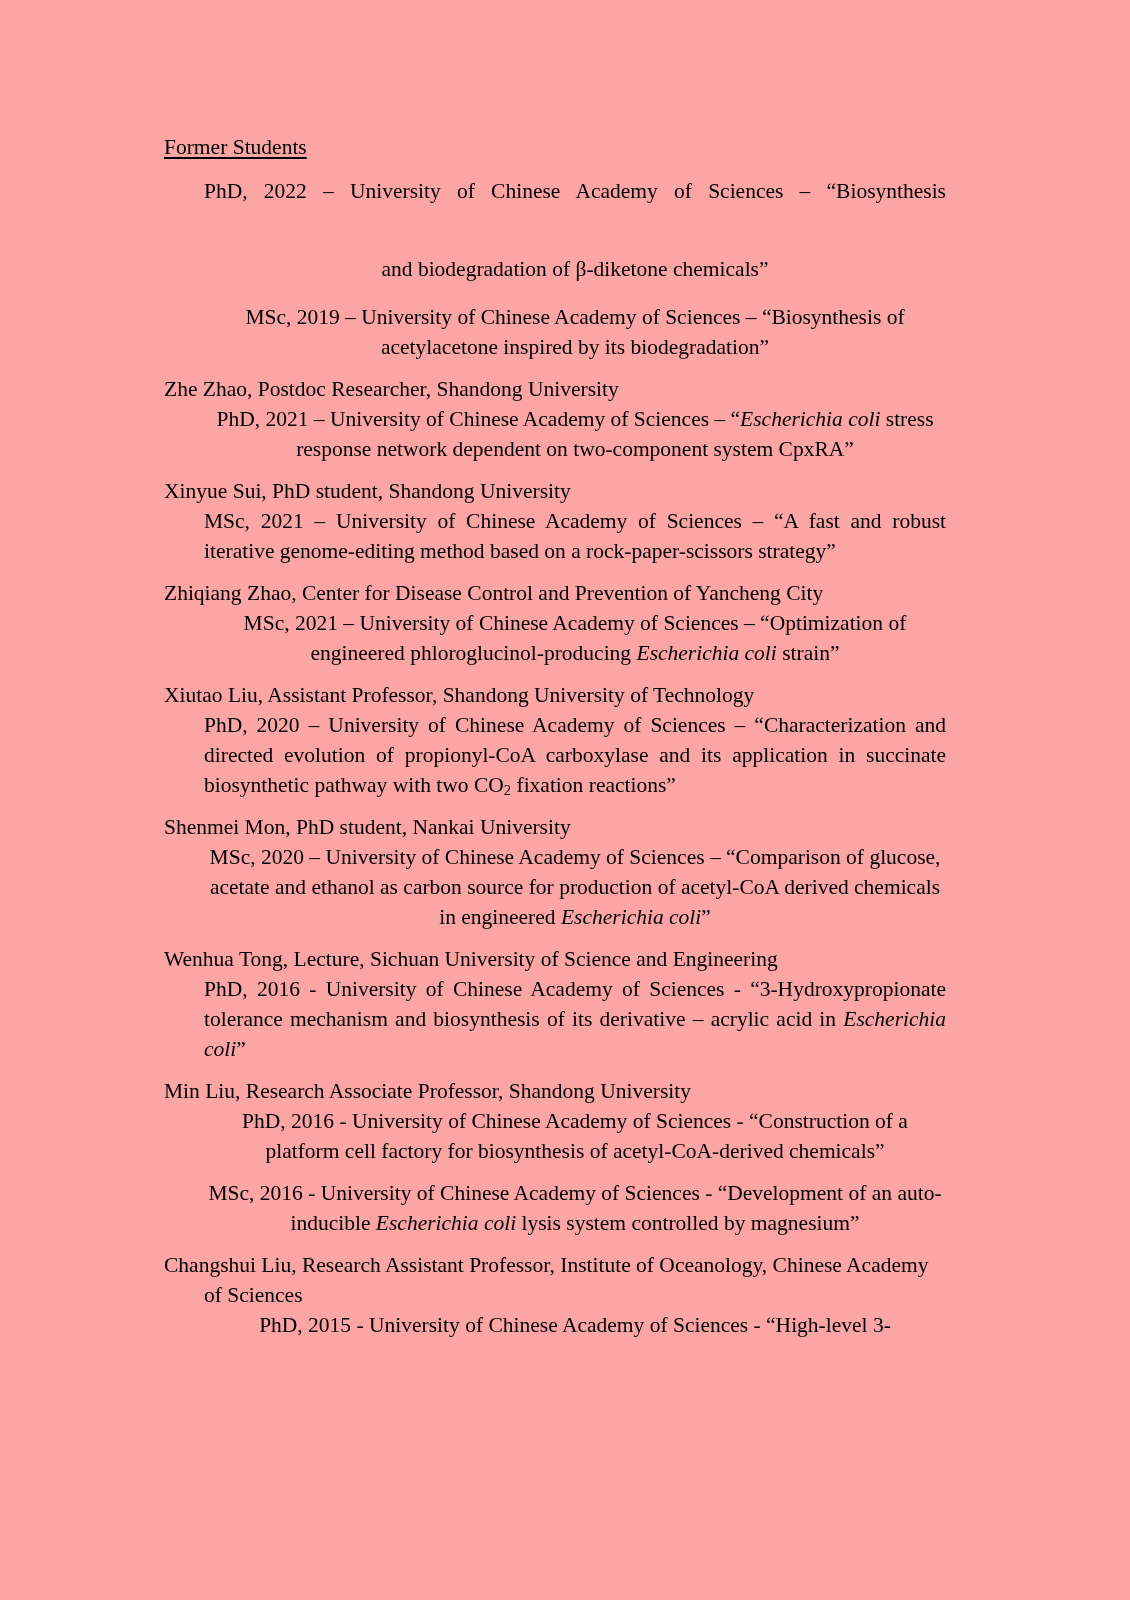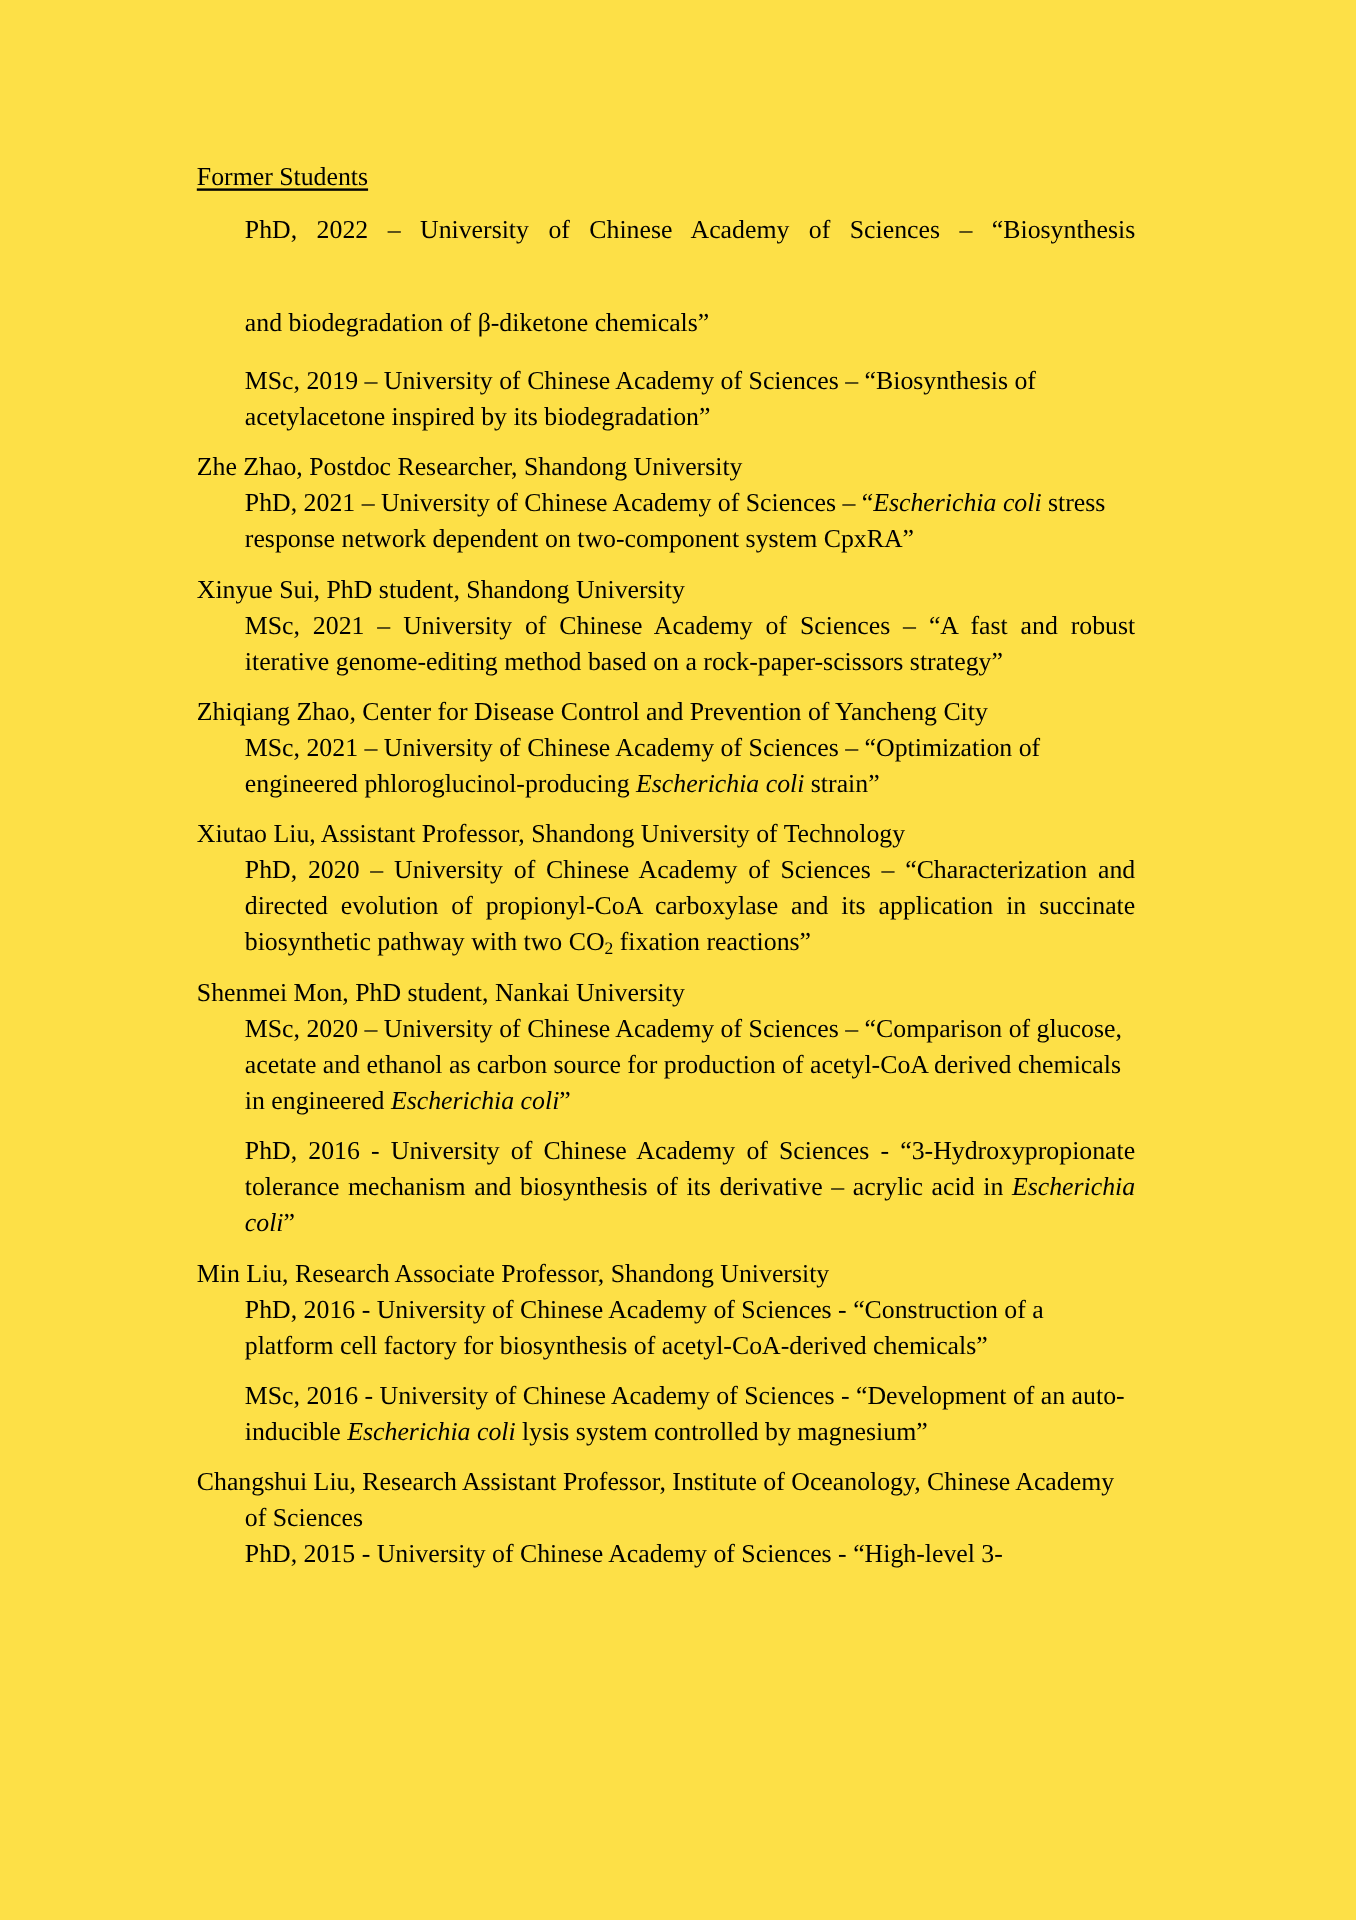--- a/index.html
+++ b/index.html
@@ -8,21 +8,21 @@
     background: #ffffff;
   }
   body {
     font-family: "Liberation Serif", "DejaVu Serif", serif;
     color: #000000;
   }
   .page {
     position: relative;
     width: 1130px;
     height: 1600px;
-    background: #fde047;
+    background: #fca5a5;
     overflow: hidden;
     box-sizing: border-box;
   }
   .content {
     position: absolute;
     left: 164px;
     top: 132px;
     width: 782px;
   }
   .section-heading {
@@ -56,21 +56,21 @@
     line-height: 30px;
     margin: 0;
     padding-left: 40px;
     text-align: justify;
     text-justify: inter-word;
   }
   .degree.loose {
     text-align: justify;
   }
   .degree.flush {
-    text-align: left;
+    text-align: center;
   }
   .degree.spaced {
     margin-top: 18px;
   }
   i, .ital {
     font-style: italic;
   }
   sub {
     font-size: 0.68em;
     vertical-align: -0.22em;
@@ -122,20 +122,21 @@
       <p class="person hanging">Xiutao Liu, Assistant Professor, Shandong University of Technology</p>
       <p class="degree loose"><span>PhD, 2020 – University of Chinese Academy of Sciences – “Characterization and directed evolution of propionyl-CoA carboxylase and its application in succinate biosynthetic pathway with two CO</span><sub>2</sub><span> fixation reactions”</span></p>
     </div>
 
     <div class="entry">
       <p class="person hanging">Shenmei Mon, PhD student, Nankai University</p>
       <p class="degree flush"><span>MSc, 2020 – University of Chinese Academy of Sciences – “Comparison of glucose, acetate and ethanol as carbon source for production of acetyl-CoA derived chemicals in engineered </span><i>Escherichia coli</i><span>”</span></p>
     </div>
 
     <div class="entry">
+      <p class="person hanging">Wenhua Tong, Lecture, Sichuan University of Science and Engineering</p>
       <p class="degree loose"><span>PhD, 2016 - University of Chinese Academy of Sciences - “3-Hydroxypropionate tolerance mechanism and biosynthesis of its derivative – acrylic acid in </span><i>Escherichia coli</i><span>”</span></p>
     </div>
 
     <div class="entry">
       <p class="person hanging">Min Liu, Research Associate Professor, Shandong University</p>
       <p class="degree flush"><span>PhD, 2016 - University of Chinese Academy of Sciences - “Construction of a platform cell factory for biosynthesis of acetyl-CoA-derived chemicals”</span></p>
     </div>
 
     <div class="entry">
       <p class="degree flush"><span>MSc, 2016 - University of Chinese Academy of Sciences - “Development of an auto-inducible </span><i>Escherichia coli</i><span> lysis system controlled by magnesium”</span></p>

